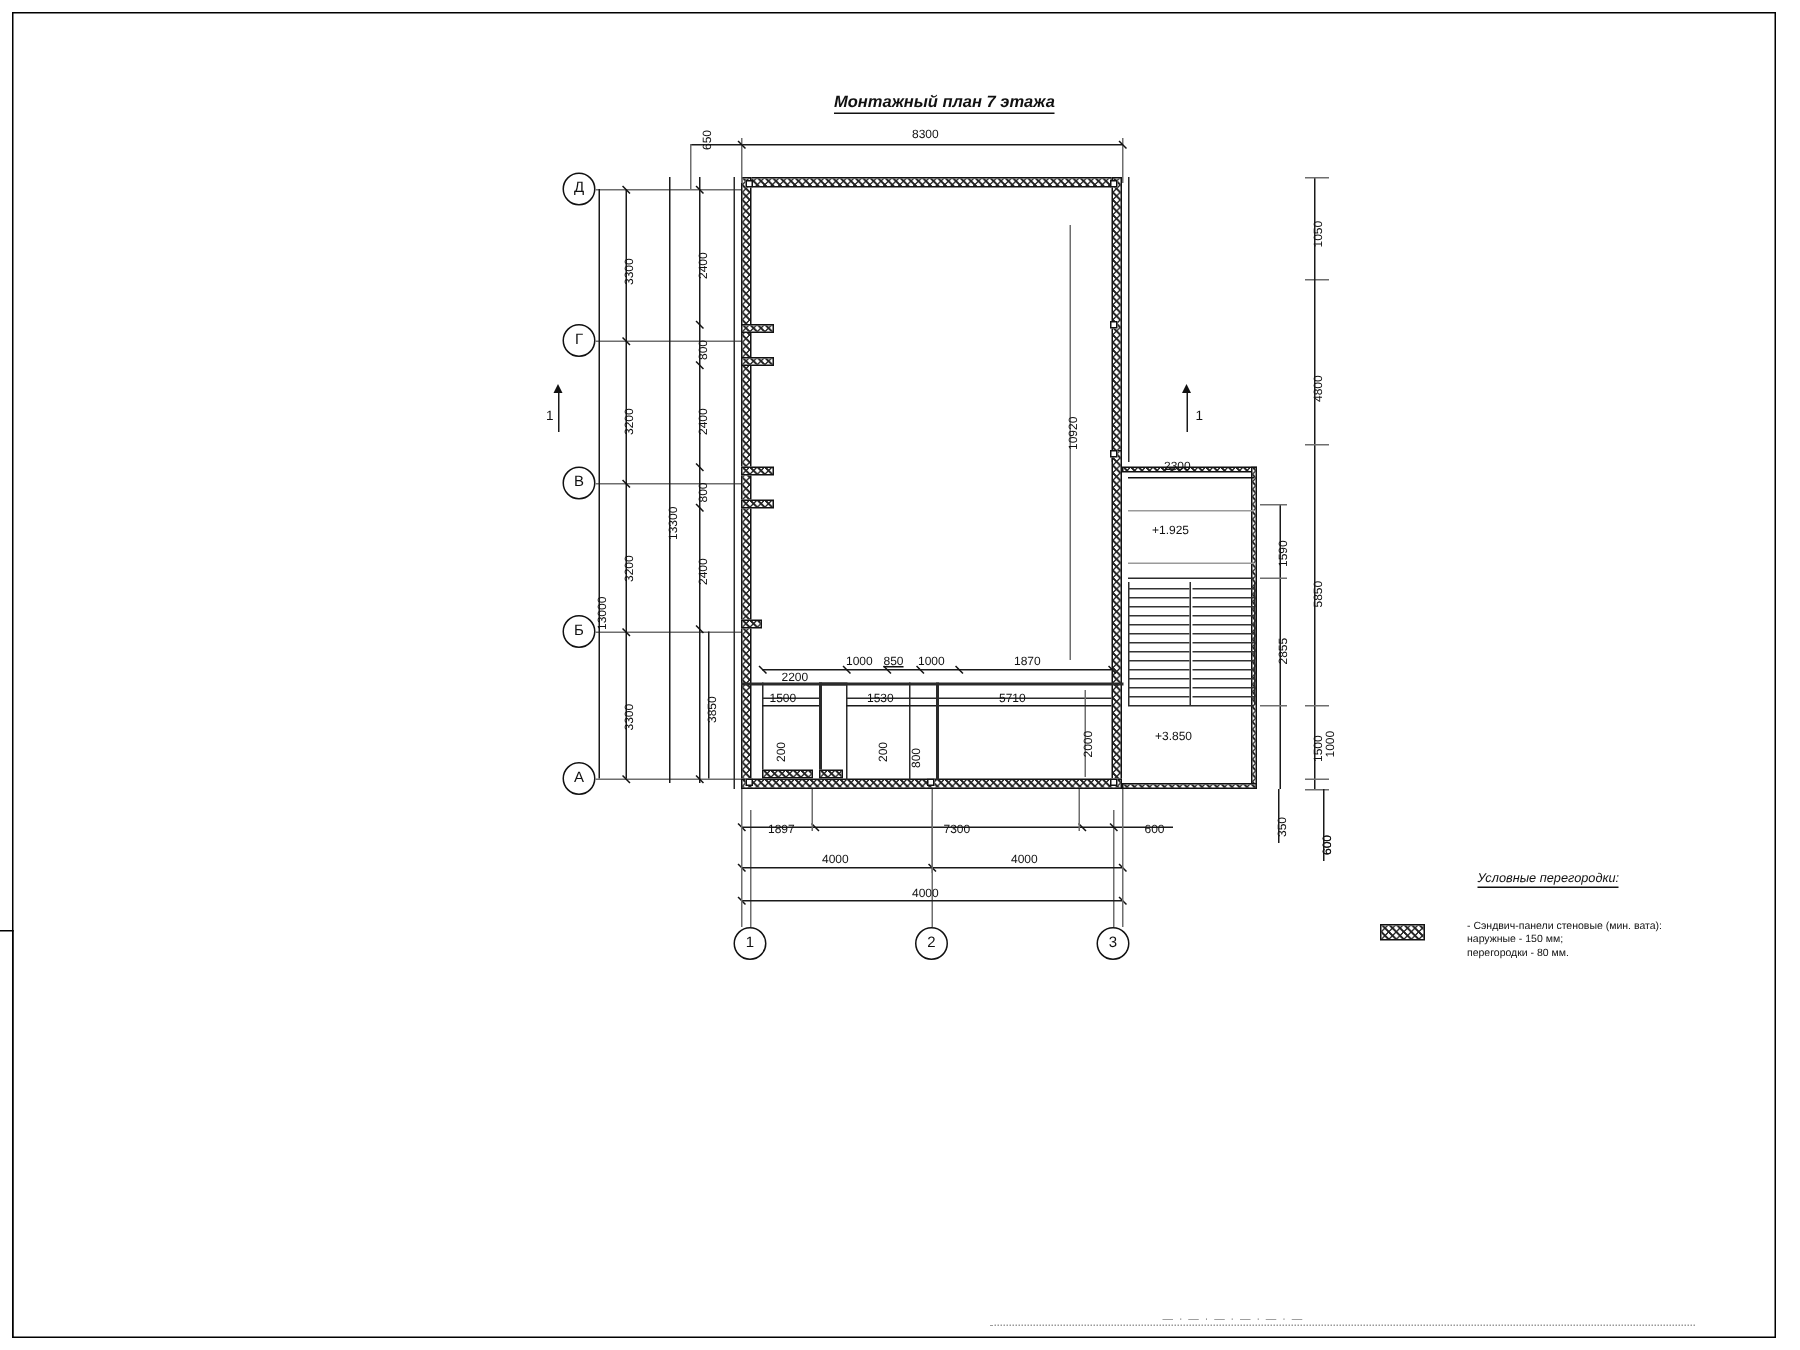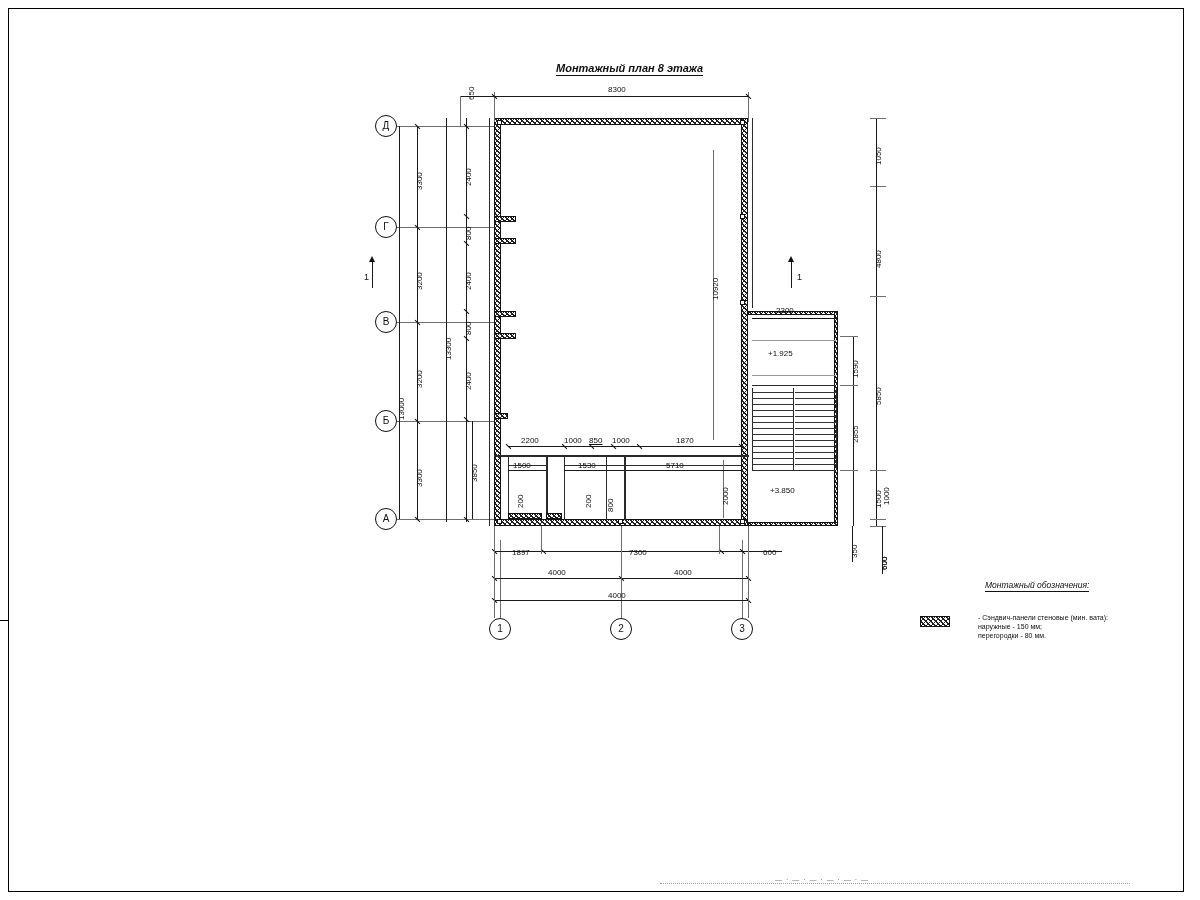--- a/index.html
+++ b/index.html
@@ -187,21 +187,21 @@
 </head>
 <body>
 
 <div id="sheet">
 
   <div class="frame-outer"></div>
   <div class="frame-left-block"></div>
   <div class="stamp-line"></div>
   <div class="stamp-text">— · — · — · — · — · —</div>
 
-  <div class="title" style="left:556px; top:62px;">Монтажный план 8 этажа</div>
+  <div class="title" style="left:556px; top:62px;">Монтажный план 7 этажа</div>
 
   <div class="axis-bubble" style="left:375px; top:115px;">Д</div>
   <div class="axis-bubble" style="left:375px; top:216px;">Г</div>
   <div class="axis-bubble" style="left:375px; top:311px;">В</div>
   <div class="axis-bubble" style="left:375px; top:410px;">Б</div>
   <div class="axis-bubble" style="left:375px; top:508px;">А</div>
 
   <div class="ln lnh grey" style="left:397px; top:126px; width:100px;"></div>
   <div class="ln lnh grey" style="left:397px; top:227px; width:100px;"></div>
   <div class="ln lnh grey" style="left:397px; top:322px; width:100px;"></div>
@@ -383,21 +383,21 @@
   <div class="ln lnv grey" style="left:723px; top:460px; height:58px;"></div>
   <div class="dimtext v" style="left:721px; top:505px;">2000</div>
 
   <div class="ln lnh" style="left:508px; top:446px; width:233px;"></div>
   <div class="tick" style="left:505px; top:446px;"></div>
   <div class="tick" style="left:561px; top:446px;"></div>
   <div class="tick" style="left:588px; top:446px;"></div>
   <div class="tick" style="left:610px; top:446px;"></div>
   <div class="tick" style="left:636px; top:446px;"></div>
   <div class="tick" style="left:738px; top:446px;"></div>
-  <div class="dimtext" style="left:521px; top:436px;">2200</div>
+  <div class="dimtext" style="left:521px; top:447px;">2200</div>
   <div class="dimtext" style="left:564px; top:436px;">1000</div>
   <div class="dimtext" style="left:589px; top:436px;text-decoration:underline;">850</div>
   <div class="dimtext" style="left:612px; top:436px;">1000</div>
   <div class="dimtext" style="left:676px; top:436px;">1870</div>
   <div class="dimtext" style="left:776px; top:306px;">2300</div>
   <div class="ln lnh" style="left:752px; top:318px; width:84px; background:#111;"></div>
 
   <div class="ln lnh" style="left:508px; top:470px; width:38px;"></div>
   <div class="dimtext" style="left:513px; top:461px;">1500</div>
   <div class="ln lnh" style="left:564px; top:470px; width:60px;"></div>
@@ -429,19 +429,19 @@
   <div class="tick" style="left:491px; top:600px;"></div>
   <div class="tick" style="left:745px; top:600px;"></div>
   <div class="dimtext" style="left:608px; top:591px;">4000</div>
 
   <div class="ln lnv grey" style="left:494px; top:526px; height:92px;"></div>
   <div class="ln lnv grey" style="left:541px; top:526px; height:28px;"></div>
   <div class="ln lnv grey" style="left:621px; top:526px; height:56px;"></div>
   <div class="ln lnv grey" style="left:719px; top:526px; height:28px;"></div>
   <div class="ln lnv grey" style="left:748px; top:526px; height:92px;"></div>
 
-  <div class="legend-title" style="left:985px; top:580px;">Монтажный обозначения:</div>
+  <div class="legend-title" style="left:985px; top:580px;">Условные перегородки:</div>
   <div class="legend-swatch" style="left:920px; top:616px;"></div>
   <div class="legend-text" style="left:978px; top:613px;">- Сэндвич-панели стеновые (мин. вата):</div>
   <div class="legend-text" style="left:978px; top:622px;">наружные - 150 мм;</div>
   <div class="legend-text" style="left:978px; top:631px;">перегородки - 80 мм.</div>
 
 </div>
 
 </body></html>

